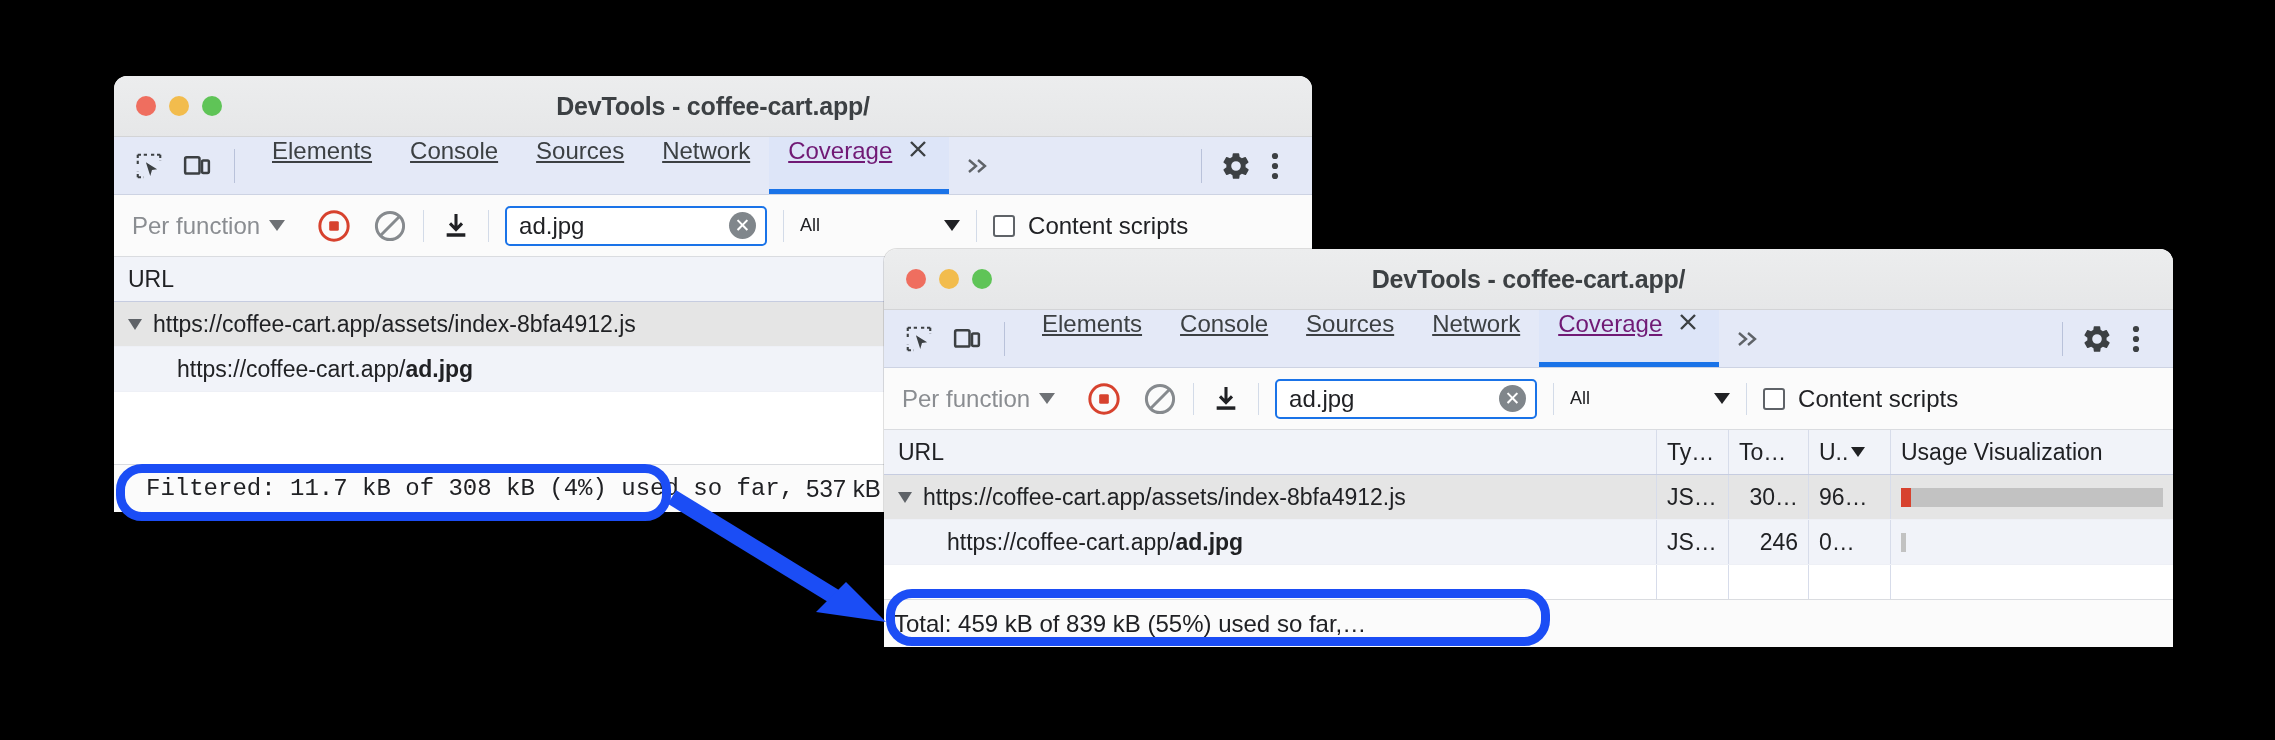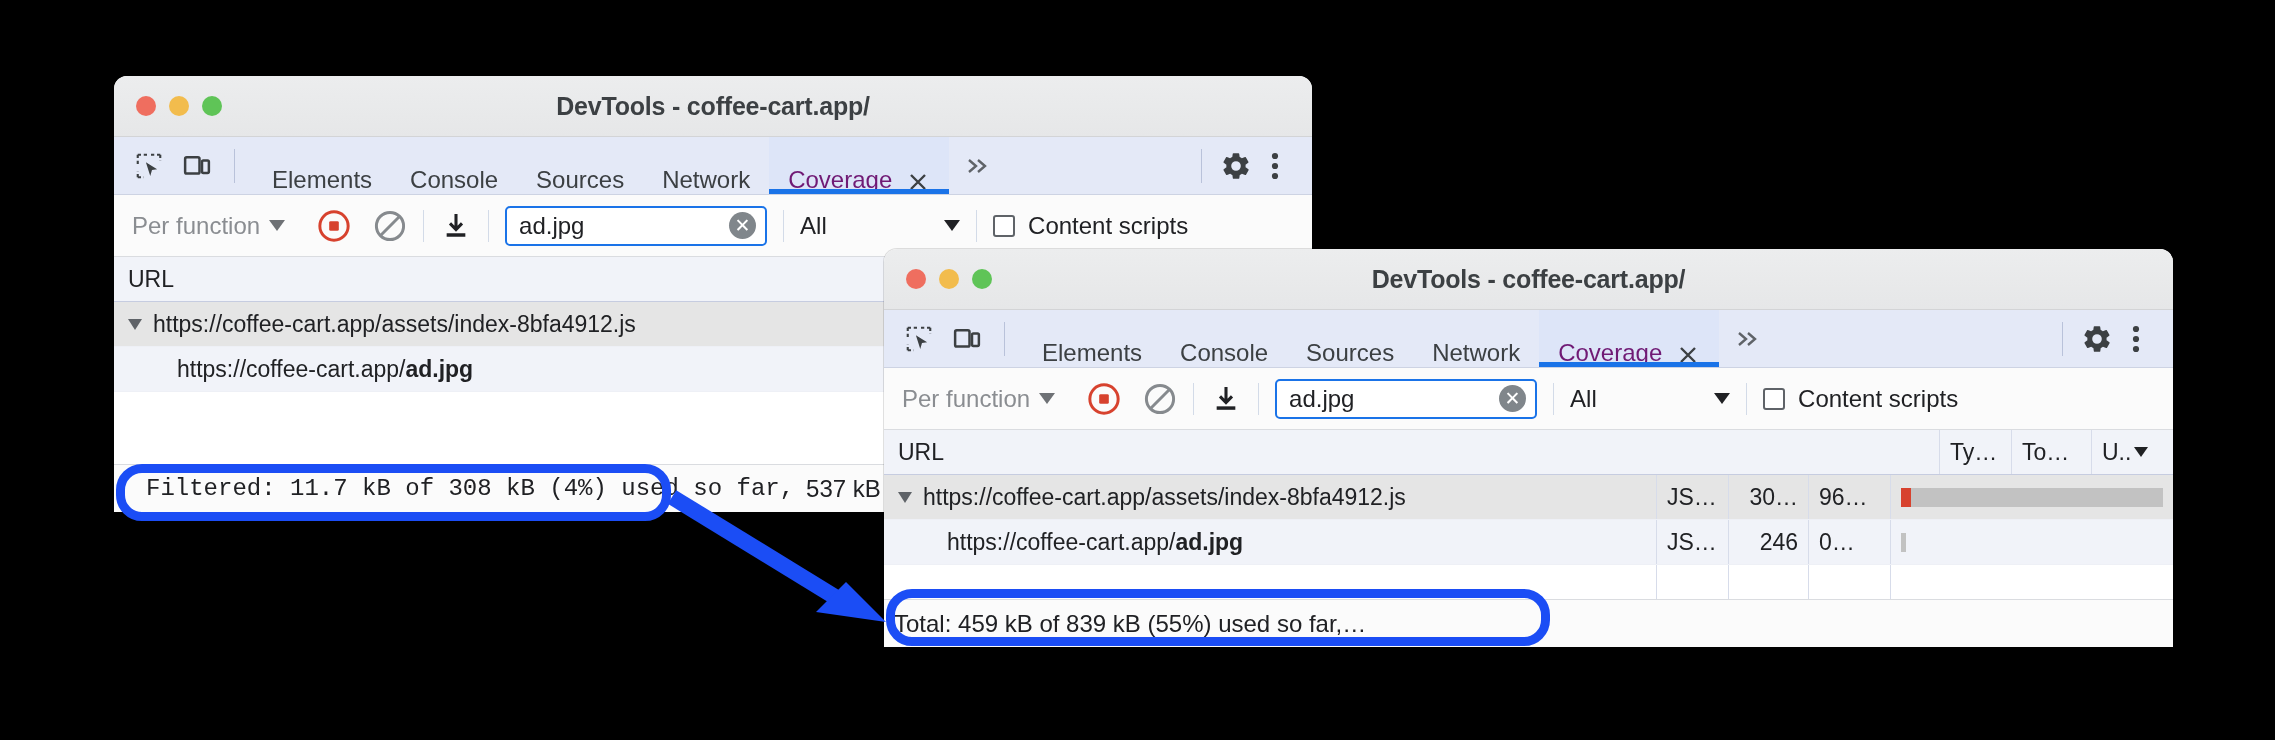--- a/index.html
+++ b/index.html
@@ -42,25 +42,26 @@
     height: 58px;
     background: #e4e9f7;
     display: flex; align-items: stretch;
     position: relative;
     border-bottom: 1px solid #cdd3e3;
   }
   .tool-icons { display: flex; align-items: center; gap: 18px; padding: 0 18px 0 20px; }
   .tool-icons .divider { width: 1px; height: 34px; background: #b9c2da; margin-left: 4px; }
   .tabs { display: flex; align-items: stretch; }
   .tab {
-    display: flex; align-items: flex-end;
+    display: flex; align-items: flex-start;
     padding: 0 19px;
     font-size: 24px; color: #3c4043;
     white-space: nowrap;
     position: relative;
+    text-decoration: underline;
   }
   .tab.active { color: #701a75; background: #dde5f8; }
   .tab.active::after {
     content: ""; position: absolute; left: 0; right: 0; bottom: 0;
     height: 5px; background: #1a73e8;
   }
   .tab-close { margin-left: 14px; display: flex; align-items: center; }
   .tab-more { display: flex; align-items: center; padding: 0 14px; }
   .strip-spacer { flex: 1; }
   .strip-right { display: flex; align-items: center; gap: 6px; padding-right: 20px; }
@@ -100,21 +101,21 @@
   }
   .clear-btn {
     width: 27px; height: 27px; border-radius: 50%;
     background: #80868b; flex: 0 0 auto;
     display: flex; align-items: center; justify-content: center;
     color: #fff; font-size: 19px; line-height: 1;
     font-family: "Liberation Sans", sans-serif;
   }
   .tb-all {
     display: flex; align-items: center;
-    font-size: 24px; color: #202124;
+    font-size: 18px; color: #202124;
     width: 160px; justify-content: space-between;
   }
   .tb-check { display: flex; align-items: center; gap: 13px; font-size: 24px; color: #202124; white-space: nowrap; }
   .cbox { width: 22px; height: 22px; border: 2px solid #5f6368; border-radius: 3px; background: #fff; }
 
   
   .grid { background: #e5e5e5; }
   .grid-head {
     height: 45px; background: #f1f3f9;
     display: flex; align-items: center;
@@ -435,20 +436,21 @@
 
     <div class="grid">
       <div class="grid-head">
         <div class="cell-url" style="flex:1;">URL</div>
         <div class="cell" style="width:72px;">Ty…</div>
         <div class="cell" style="width:80px;">To…</div>
         <div class="cell" style="width:82px;">
           <span>U..</span>
           <span class="sortcaret"></span>
         </div>
+        <div class="cell" style="flex:0 0 283px;">Usage Visualization</div>
       </div>
 
       <div class="grid-row">
         <div class="cell-url" style="flex:1;">
           <span class="tri-down"></span>
           <span>https://coffee-cart.app/assets/index-8bfa4912.js</span>
         </div>
         <div class="cell" style="width:72px;">JS…</div>
         <div class="cell num" style="width:80px;">30…</div>
         <div class="cell" style="width:82px;">96…</div>

